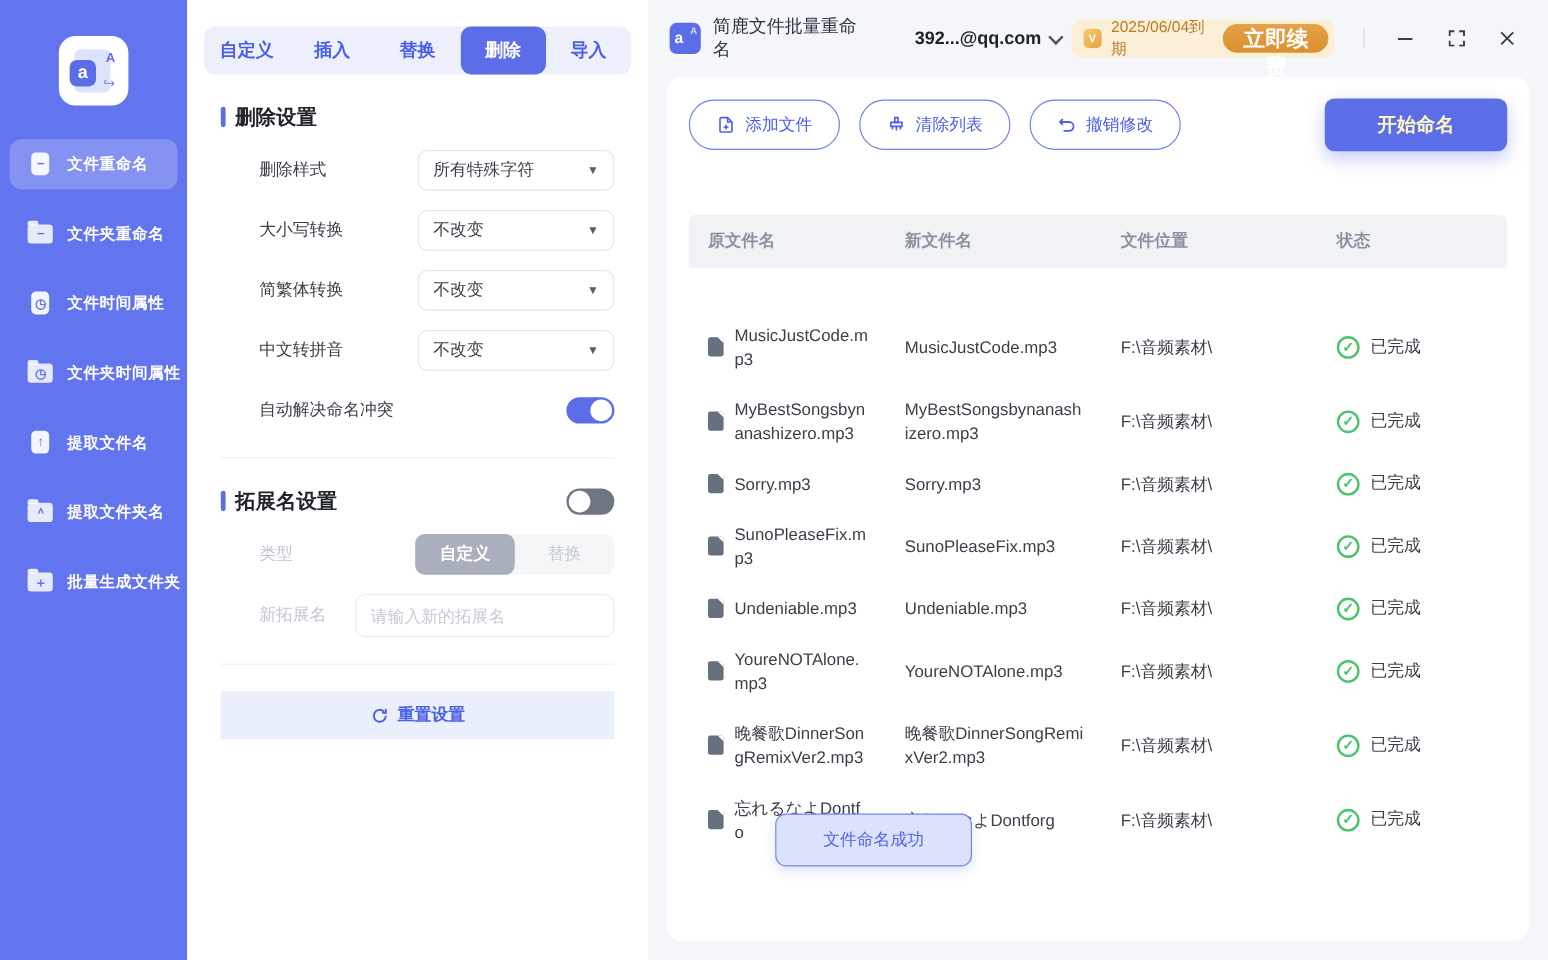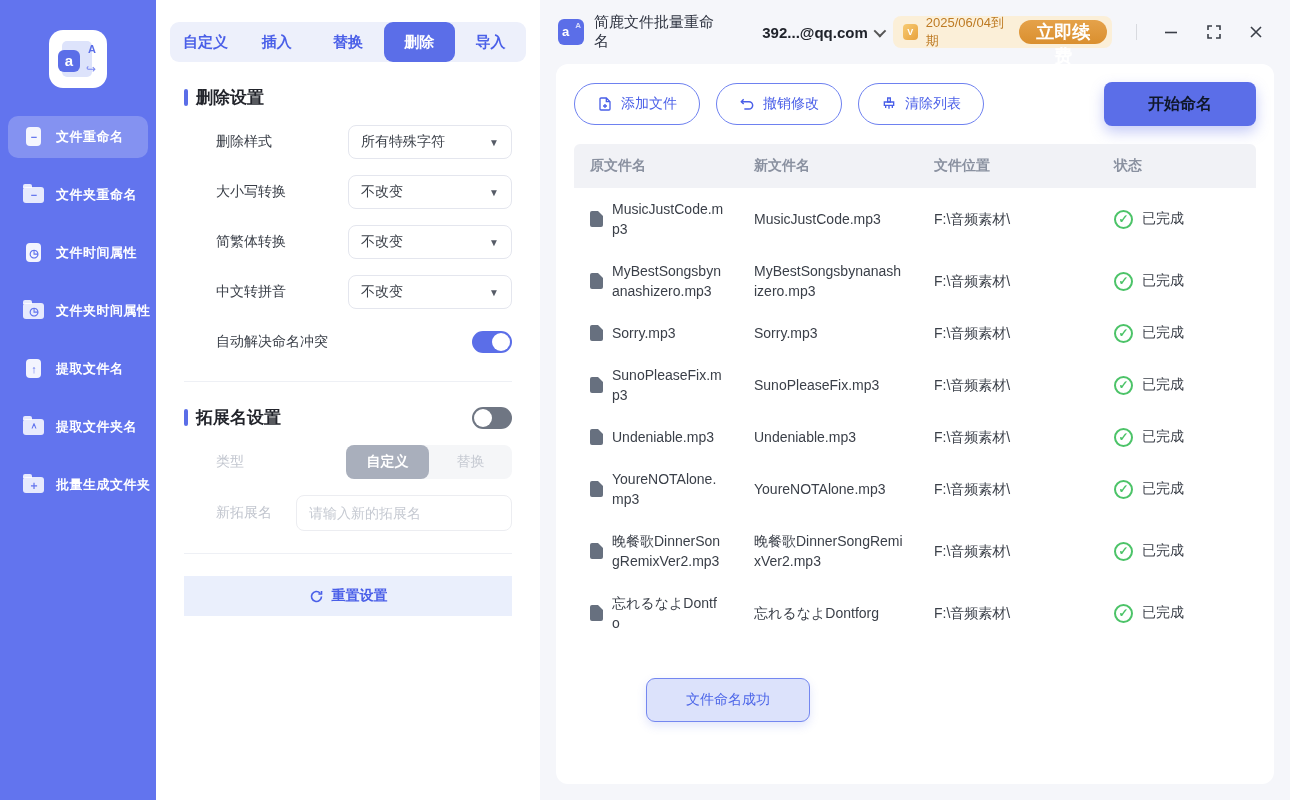--- a/index.html
+++ b/index.html
@@ -61,24 +61,24 @@
   .account { display:flex; align-items:center; gap:6px; margin-left:30px; cursor:pointer; }
   .account-name { font-size:15px; font-weight:bold; color:#20232B; }
   .chev { width:9px; height:9px; border-right:2px solid #555; border-bottom:2px solid #555; transform:rotate(45deg) translateY(-2px); }
   .license { margin-left:auto; background:#FBEFD8; border-radius:8px; height:32px; display:flex; align-items:center; gap:8px; padding:0 5px 0 10px; }
   .vip-icon { width:16px; height:16px; background:linear-gradient(135deg,#F7CB73,#E8A13C); border-radius:4px; color:#fff; font-size:9px; font-weight:bold; display:flex; align-items:center; justify-content:center; }
   .license-text { font-size:13px; color:#BD7A23; }
   .renew-btn { background:linear-gradient(180deg,#E5A24A,#DA8F2E); border:none; color:#fff; font-size:18px; font-weight:bold; height:24px; padding:0 10px; border-radius:12px; cursor:pointer; font-family:"Liberation Sans",sans-serif; }
   .tb-sep { width:1px; height:16px; background:#D8DADF; margin:0 8px 0 14px; }
   .win-btn { width:34px; height:34px; display:flex; align-items:center; justify-content:center; cursor:pointer; color:#3A3F48; }
 
-  .card { flex:1; background:#fff; border-radius:12px; margin:0 16px 16px; padding:18px; position:relative; display:flex; flex-direction:column; overflow:hidden; }
+  .card { flex:1; background:#fff; border-radius:12px; margin:0 16px 16px; padding:18px; position:relative; display:flex; flex-direction:column; overflow:hidden;gap:35px; }
   .toolbar { display:flex; align-items:center; gap:16px; flex:none; }
   .tool-btn { height:42px; padding:0 22px; border:1px solid #6E81F0; border-radius:21px; background:#fff; color:#4A5FE8; font-size:14px; display:flex; align-items:center; gap:8px; cursor:pointer; font-family:"Liberation Sans",sans-serif; }
-  .start-btn { margin-left:auto; width:152px; height:44px; background:#5B6EE8; border:none; border-radius:8px; color:#0f172a; font-size:16px; font-weight:bold; cursor:pointer; box-shadow:0 6px 14px rgba(91,110,232,0.35); font-family:"Liberation Sans",sans-serif; }
+  .start-btn { margin-left:auto; width:152px; height:44px; background:#5B6EE8; border:none; border-radius:8px; color:#fef9c3; font-size:16px; font-weight:bold; cursor:pointer; box-shadow:0 6px 14px rgba(91,110,232,0.35); font-family:"Liberation Sans",sans-serif; }
 
   .grid-row { display:grid; grid-template-columns:134px 150px 150px 1fr; column-gap:30px; padding:0 16px; align-items:center; }
   .thead { background:#F1F2F6; border-radius:6px 6px 0 0; height:44px; margin-top:18px; flex:none; }
   .th { font-size:14px; font-weight:bold; color:#8A91A0; }
   .tbody { flex:1; overflow:hidden; }
   .trow { border-bottom:0; padding-top:11px; padding-bottom:11px; }
   .cell-orig { display:flex; align-items:center; gap:9px; }
   .file-icon { width:13px; height:16px; background:#67707F; border-radius:2px; position:relative; flex:none; }
   .file-icon::after { content:""; position:absolute; top:0; right:0; border-style:solid; border-width:0 5px 5px 0; border-color:transparent #fff transparent transparent; }
   .fname { font-size:14px; color:#3A3F48; word-break:break-all; line-height:20px; }
@@ -279,34 +279,34 @@
     <div class="toolbar">
       <button class="tool-btn">
         <svg width="16" height="16" viewBox="0 0 24 24" fill="none" stroke="#4A5FE8" stroke-width="2">
             <path d="M14 3H6a1.5 1.5 0 0 0-1.5 1.5v15A1.5 1.5 0 0 0 6 21h12a1.5 1.5 0 0 0 1.5-1.5V8.5z"></path>
             <path d="M14 3v5.5h5.5"></path>
             <path d="M12 12v6M9 15h6"></path>
           </svg>
         <span>添加文件</span>
       </button>
       <button class="tool-btn">
-        <svg width="16" height="16" viewBox="0 0 24 24" fill="none" stroke="#4A5FE8" stroke-width="2.2">
-            <path d="M7 5 3.5 8.5 7 12"></path>
-            <path d="M3.5 8.5H15a5.5 5.5 0 0 1 0 11H8"></path>
-          </svg>
-        <span>撤销修改</span>
-      </button>
-      <button class="tool-btn">
         <svg width="16" height="16" viewBox="0 0 24 24" fill="none" stroke="#4A5FE8" stroke-width="2">
             <path d="M10 3h4v6h-4z"></path>
             <path d="M5 9h14v5H5z"></path>
             <path d="M7 14v4M12 14v5M17 14v4"></path>
           </svg>
         <span>清除列表</span>
       </button>
+      <button class="tool-btn">
+        <svg width="16" height="16" viewBox="0 0 24 24" fill="none" stroke="#4A5FE8" stroke-width="2.2">
+            <path d="M7 5 3.5 8.5 7 12"></path>
+            <path d="M3.5 8.5H15a5.5 5.5 0 0 1 0 11H8"></path>
+          </svg>
+        <span>撤销修改</span>
+      </button>
       <button class="start-btn">开始命名</button>
     </div>
 
     <div class="grid-row thead">
       <span class="th">原文件名</span>
       <span class="th">新文件名</span>
       <span class="th">文件位置</span>
       <span class="th">状态</span>
     </div>
 

